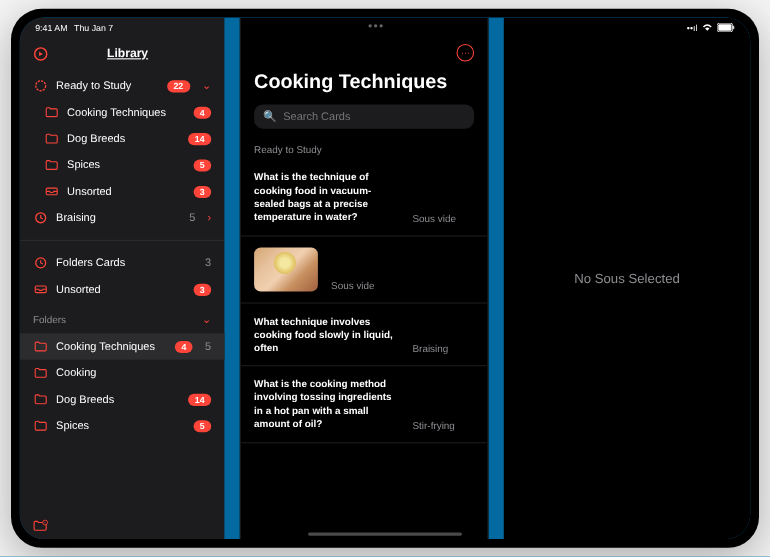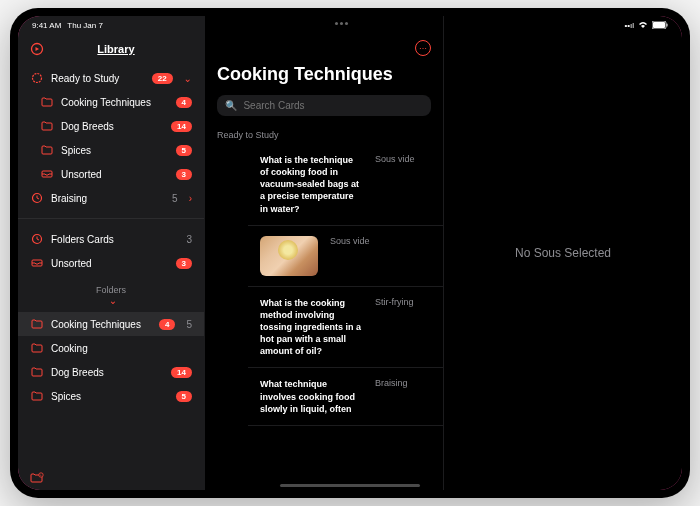--- a/index.html
+++ b/index.html
@@ -1,53 +1,53 @@
 <!DOCTYPE html>
 <html><head>
 <meta charset="utf-8">
 <style>
 * { margin: 0; padding: 0; box-sizing: border-box; }
 body { background: #f5f5f5; font-family: -apple-system, BlinkMacSystemFont, "Segoe UI", sans-serif; display: flex; justify-content: center; align-items: center; min-height: 506px; }
 .device-frame { width: 680px; height: 490px; background: #000; border-radius: 28px; padding: 8px; box-shadow: 0 10px 40px rgba(0,0,0,0.3); }
-.screen { width: 100%; height: 100%; background: #ec4899; border-radius: 22px; overflow: hidden; display: flex; position: relative; }
+.screen { width: 100%; height: 100%; background: #0369a1; border-radius: 22px; overflow: hidden; display: flex; position: relative; gap: 14px; }
 .status-bar { position: absolute; top: 0; left: 0; right: 0; height: 18px; display: flex; justify-content: space-between; align-items: center; padding: 2px 14px; font-size: 8px; color: #fff; z-index: 10; }
 .status-left { display: flex; gap: 6px; }
 .status-right { display: flex; gap: 4px; align-items: center; text-align: right; }
 .app-handle { position: absolute; top: 6px; left: 50%; transform: translateX(-50%); width: 30px; height: 3px; display: flex; gap: 2px; z-index: 10; }
 .app-handle span { width: 3px; height: 3px; background: #666; border-radius: 50%; }
 
 .sidebar { width: 186px; background: #1c1c1e; height: 100%; padding-top: 20px; display: flex; flex-direction: column; font-size: 10px; color: #fff; }
 .sidebar-header { display: flex; align-items: center; padding: 6px 12px; gap: 10px; }
 .sidebar-header-icon { color: #ff453a; width: 14px; height: 14px; display: flex; align-items: center; justify-content: center; }
 .sidebar-title { font-weight: 600; font-size: 11px; flex: 1; text-align: center; margin-right: 14px; text-decoration: underline; }
 
 .section { padding: 4px 0; }
 .section-row { display: flex; align-items: center; padding: 5px 12px; gap: 7px; position: relative; }
 .section-row.selected { background: #2c2c2e; }
 .row-icon { width: 14px; height: 14px; display: flex; align-items: center; justify-content: center; flex-shrink: 0; }
 .row-icon.red { color: #ff453a; }
 .row-label { flex: 1; color: #fff; font-size: 10px; white-space: nowrap; overflow: hidden; }
 .badge { background: #ff453a; color: #fff; font-size: 8px; font-weight: 600; padding: 1px 6px; border-radius: 8px; min-width: 16px; text-align: center; }
 .count-gray { color: #8e8e93; font-size: 10px; margin-left: 4px; }
 .chevron { color: #ff453a; font-size: 10px; margin-left: 4px; }
-.section-header-label { color: #8e8e93; font-size: 9px; padding: 6px 12px 2px; display: flex; justify-content: space-between; align-items: center; flex-direction: column; }
+.section-header-label { color: #8e8e93; font-size: 9px; padding: 6px 12px 2px; display: flex; justify-content: space-between; align-items: center; }
 .divider { height: 1px; background: #2c2c2e; margin: 4px 0; }
 .subsection .section-row { padding-left: 22px; }
 
 .main { flex: 1; background: #000; height: 100%; padding-top: 20px; display: flex; flex-direction: column; border-left: 1px solid #1c1c1e; border-right: 1px solid #1c1c1e; position: relative; }
 .main-header { padding: 4px 12px; display: flex; justify-content: space-between; align-items: center; }
 .more-icon { color: #ff453a; width: 16px; height: 16px; border: 1px solid #ff453a; border-radius: 50%; display: flex; align-items: center; justify-content: center; font-size: 8px; margin-left: auto; }
 .main-title { font-size: 18px; font-weight: 700; color: #fff; padding: 4px 12px; }
 .search-box { margin: 6px 12px; background: #1c1c1e; border-radius: 8px; padding: 5px 8px; display: flex; align-items: center; gap: 6px; }
 .search-icon { color: #8e8e93; font-size: 10px; }
 .search-input { background: transparent; border: none; color: #8e8e93; font-size: 10px; flex: 1; outline: none; }
 
 .list-section-label { color: #8e8e93; font-size: 9px; padding: 8px 12px 4px; }
 .card-list { flex: 1; overflow: hidden; }
-.card-item { display: flex; align-items: flex-start; padding: 10px 12px; border-bottom: 1px solid #1c1c1e; gap: 12px; margin-left: 43px; }
+.card-item { display: flex; align-items: flex-end; padding: 10px 12px; border-bottom: 1px solid #1c1c1e; gap: 12px; }
 .card-q { flex: 1; color: #fff; font-size: 9px; font-weight: 600; line-height: 1.35; }
 .card-a { color: #8e8e93; font-size: 9px; width: 56px; text-align: left; }
 .card-thumb { width: 58px; height: 40px; background: linear-gradient(135deg, #d4a574 0%, #e8c4a0 30%, #f0d0b0 50%, #c89060 70%, #a06040 100%); border-radius: 6px; position: relative; overflow: hidden; }
 .card-thumb::before { content: ""; position: absolute; top: 4px; left: 18px; width: 20px; height: 20px; background: radial-gradient(circle, #f4e8a0 30%, #e0c060 70%); border-radius: 50%; }
 
 .detail { flex: 1; background: #000; height: 100%; display: flex; align-items: center; justify-content: center; }
 .detail-empty { color: #8e8e93; font-size: 12px; }
 
 .home-indicator { position: absolute; bottom: 3px; left: 50%; transform: translateX(-50%); width: 140px; height: 3px; background: #4a4a4a; border-radius: 2px; }
 
@@ -254,26 +254,26 @@
       <div class="card-list">
         <div class="card-item">
           <div class="card-q">What is the technique of cooking food in vacuum-sealed bags at a precise temperature in water?</div>
           <div class="card-a">Sous vide</div>
         </div>
         <div class="card-item">
           <div class="card-thumb"></div>
           <div class="card-a" style="flex:1">Sous vide</div>
         </div>
         <div class="card-item">
+          <div class="card-q">What technique involves cooking food slowly in liquid, often</div>
+          <div class="card-a">Braising</div>
+        </div>
+        <div class="card-item">
           <div class="card-q">What is the cooking method involving tossing ingredients in a hot pan with a small amount of oil?</div>
           <div class="card-a">Stir-frying</div>
-        </div>
-        <div class="card-item">
-          <div class="card-q">What technique involves cooking food slowly in liquid, often</div>
-          <div class="card-a">Braising</div>
         </div>
       </div>
     </div>
 
     <div class="detail">
       <div class="detail-empty">No Sous Selected</div>
     </div>
 
     <div class="home-indicator"></div>
   </div>

